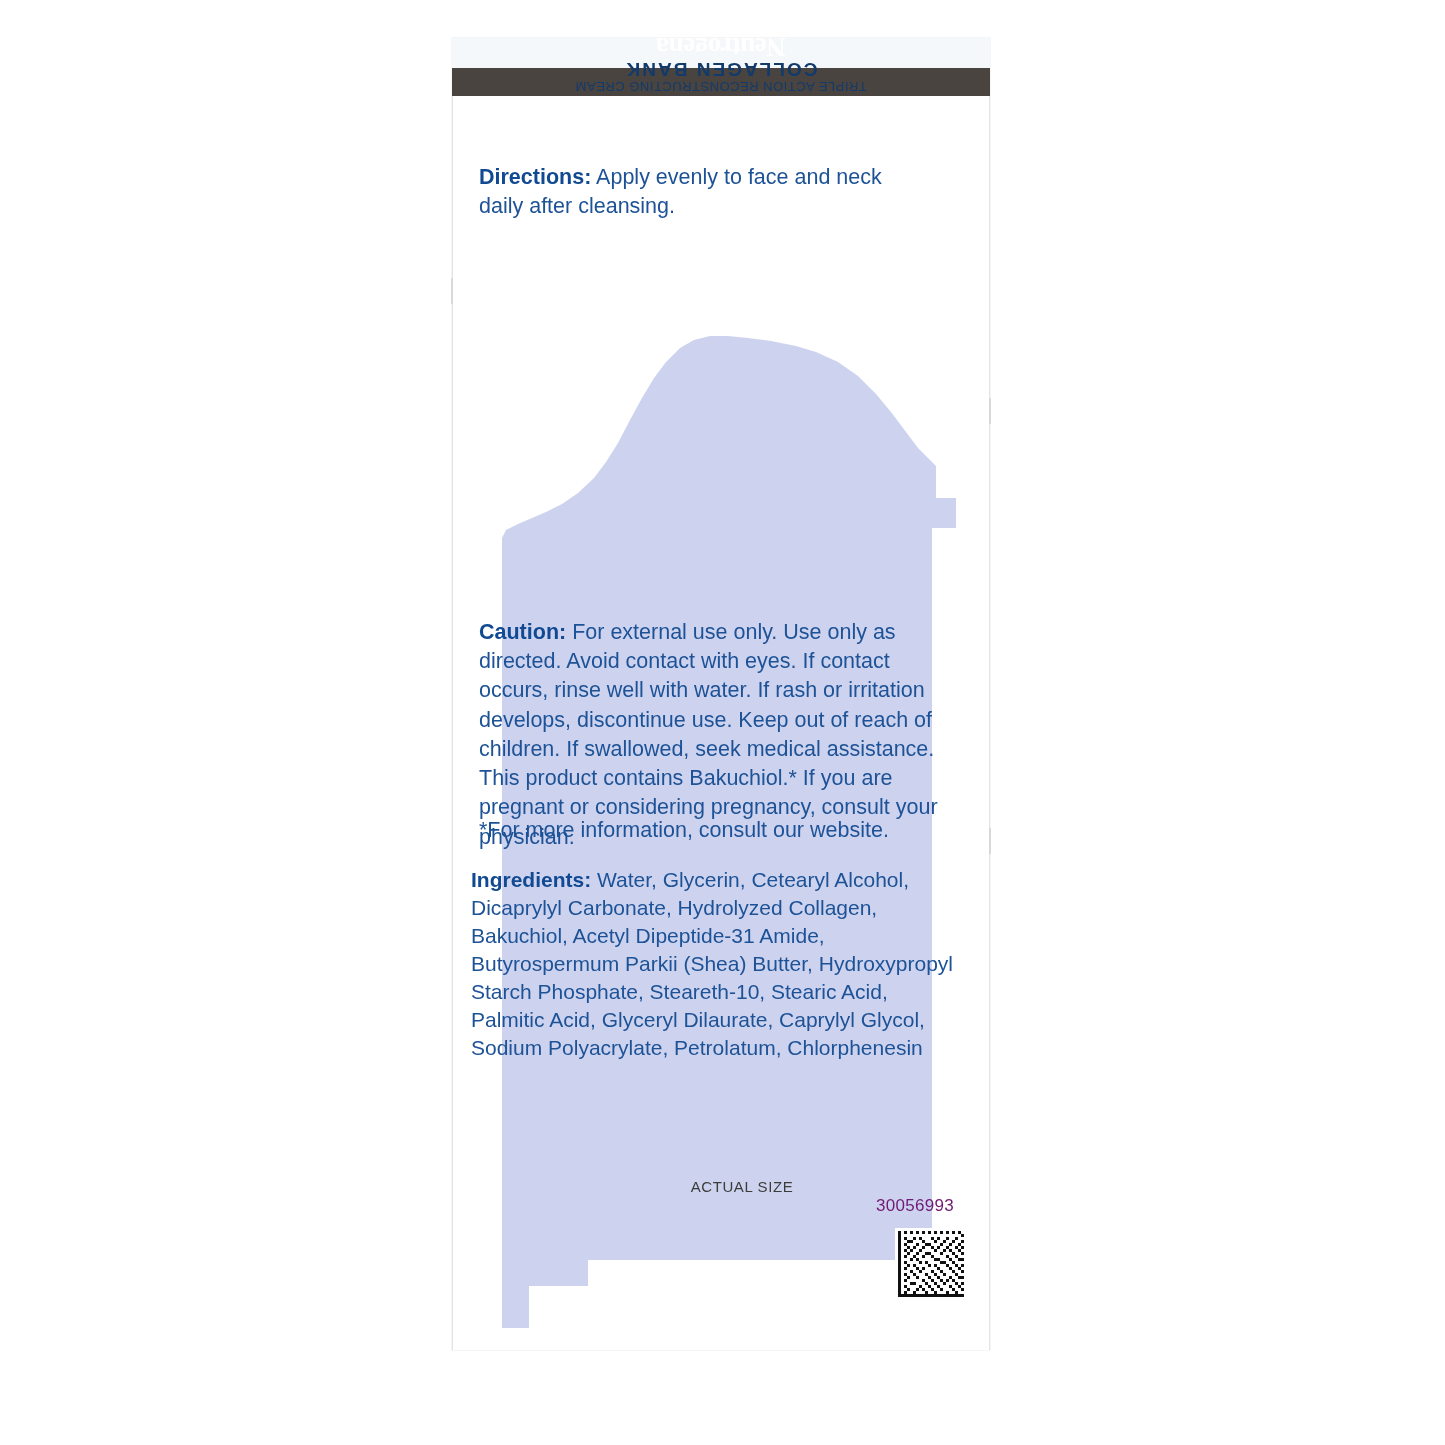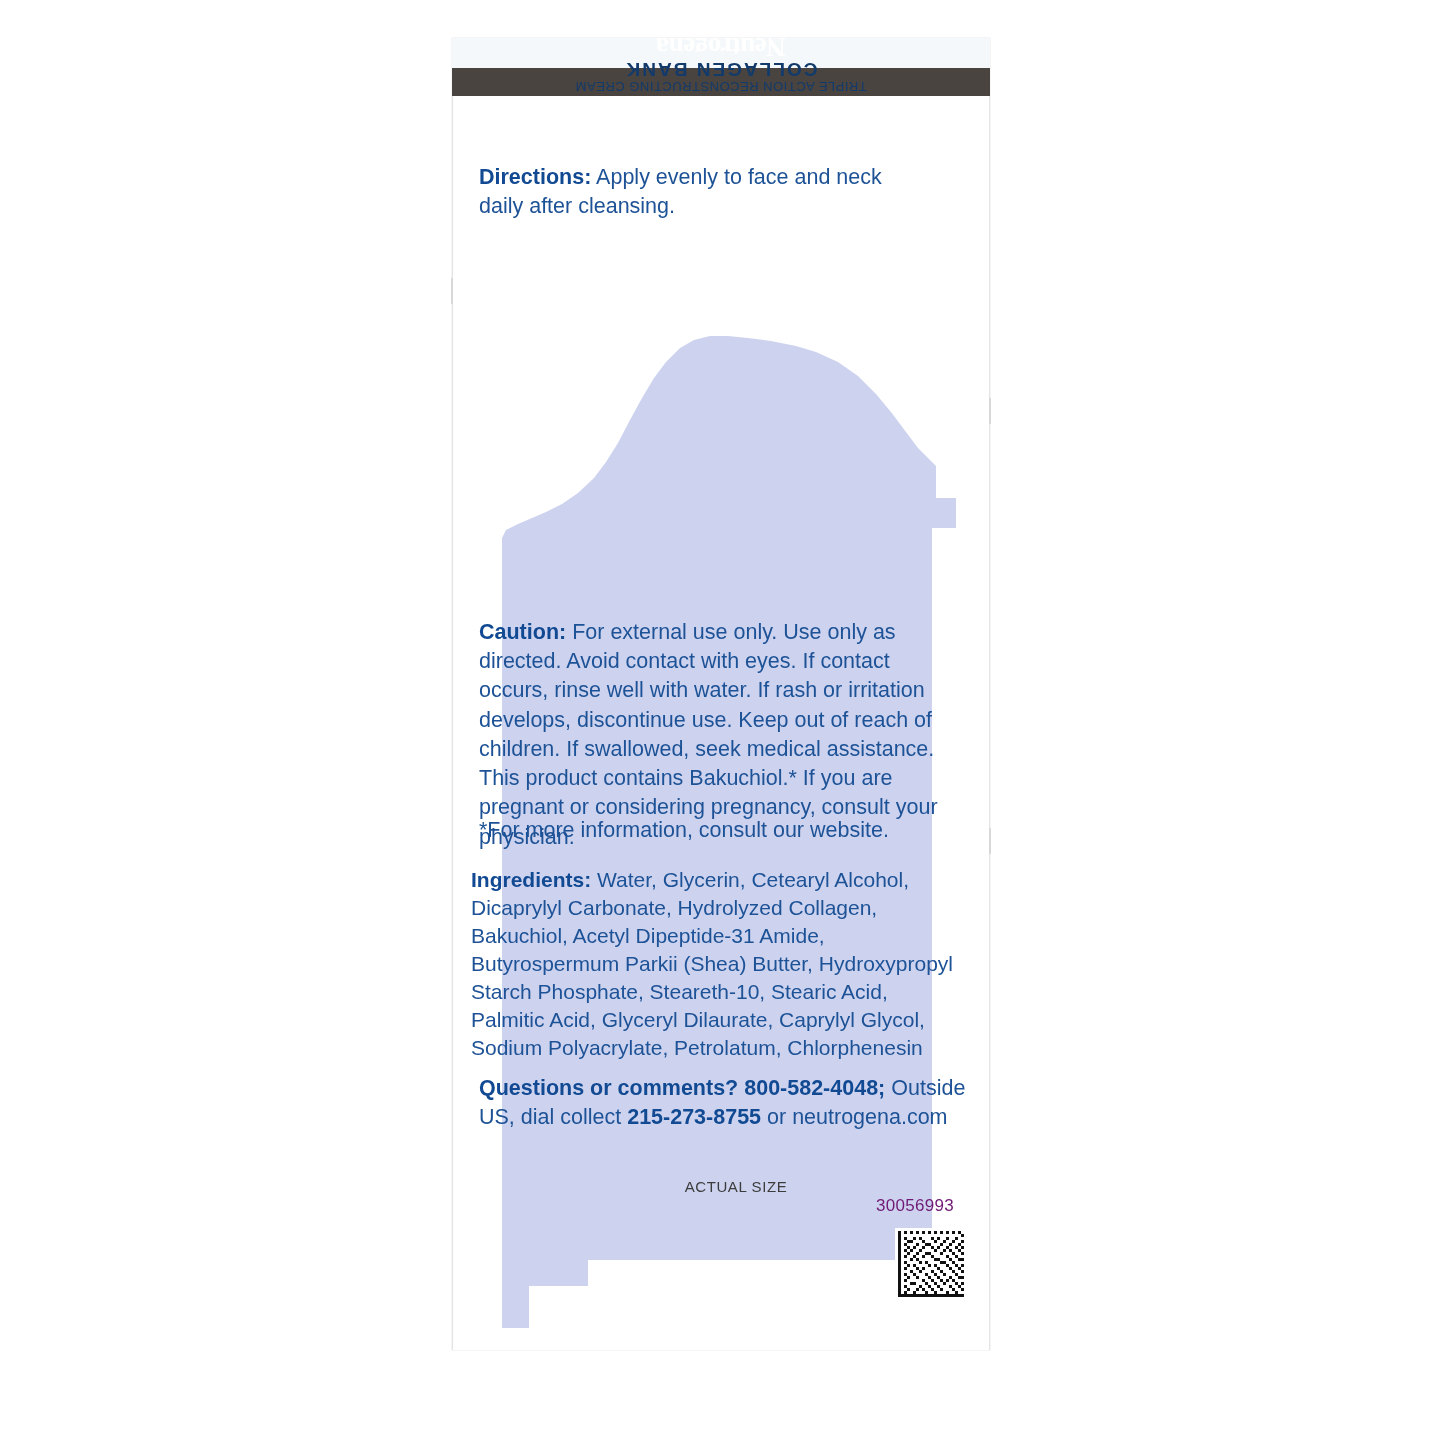--- a/index.html
+++ b/index.html
@@ -127,21 +127,21 @@
   }
 
   #directions { left: 27px; top: 125px;  width: 430px; }
   #caution    { left: 27px; top: 580px;  width: 485px; }
   #footnote   { left: 27px; top: 778px;  width: 485px; }
   #ingredients{ left: 19px; top: 828px;  width: 492px; font-size: 21px; line-height: 1.335; }
   #questions  { left: 27px; top: 1036px; width: 492px; }
 
   .actual-size {
     position: absolute;
-    left: 154px;
+    left: 160px;
     top: 1140px;
     width: 260px;
     text-align: center;
     font-size: 15px;
     letter-spacing: 0.6px;
     color: #3c3c3c;
     font-family: "Liberation Sans", sans-serif;
   }
 
   .sku {
@@ -238,23 +238,20 @@
   <div class="txt" id="caution">
     <span class="bold">Caution:</span><span> For external use only. Use only as directed. Avoid contact with eyes. If contact occurs, rinse well with water. If rash or irritation develops, discontinue use. Keep out of reach of children. If swallowed, seek medical assistance. This product contains Bakuchiol.* If you are pregnant or considering pregnancy, consult your physician.</span>
   </div>
 
   <div class="txt" id="footnote">*For more information, consult our website.</div>
 
   <div class="txt" id="ingredients">
     <span class="bold">Ingredients:</span><span> Water, Glycerin, Cetearyl Alcohol, Dicaprylyl Carbonate, Hydrolyzed Collagen, Bakuchiol, Acetyl Dipeptide-31 Amide, Butyrospermum Parkii (Shea) Butter, Hydroxypropyl Starch Phosphate, Steareth-10, Stearic Acid, Palmitic Acid, Glyceryl Dilaurate, Caprylyl Glycol, Sodium Polyacrylate, Petrolatum, Chlorphenesin</span>
   </div>
 
-  <div class="txt" id="questions">
-    <span class="bold">Questions or comments? 800-582-4048;</span><span> Outside US, dial collect </span><span class="bold">215-273-8755</span><span> or neutrogena.com</span>
-  </div>
 
   <div class="actual-size">ACTUAL SIZE</div>
 
   <div class="sku">30056993</div>
 
   <div class="dm-wrap">
     <svg width="66" height="66" viewBox="0 0 22 22" xmlns="http://www.w3.org/2000/svg" shape-rendering="crispEdges">
       <rect width="22" height="22" fill="#ffffff"></rect>
       <g fill="#111111">
         <rect x="0" y="0" width="1" height="22"></rect>

